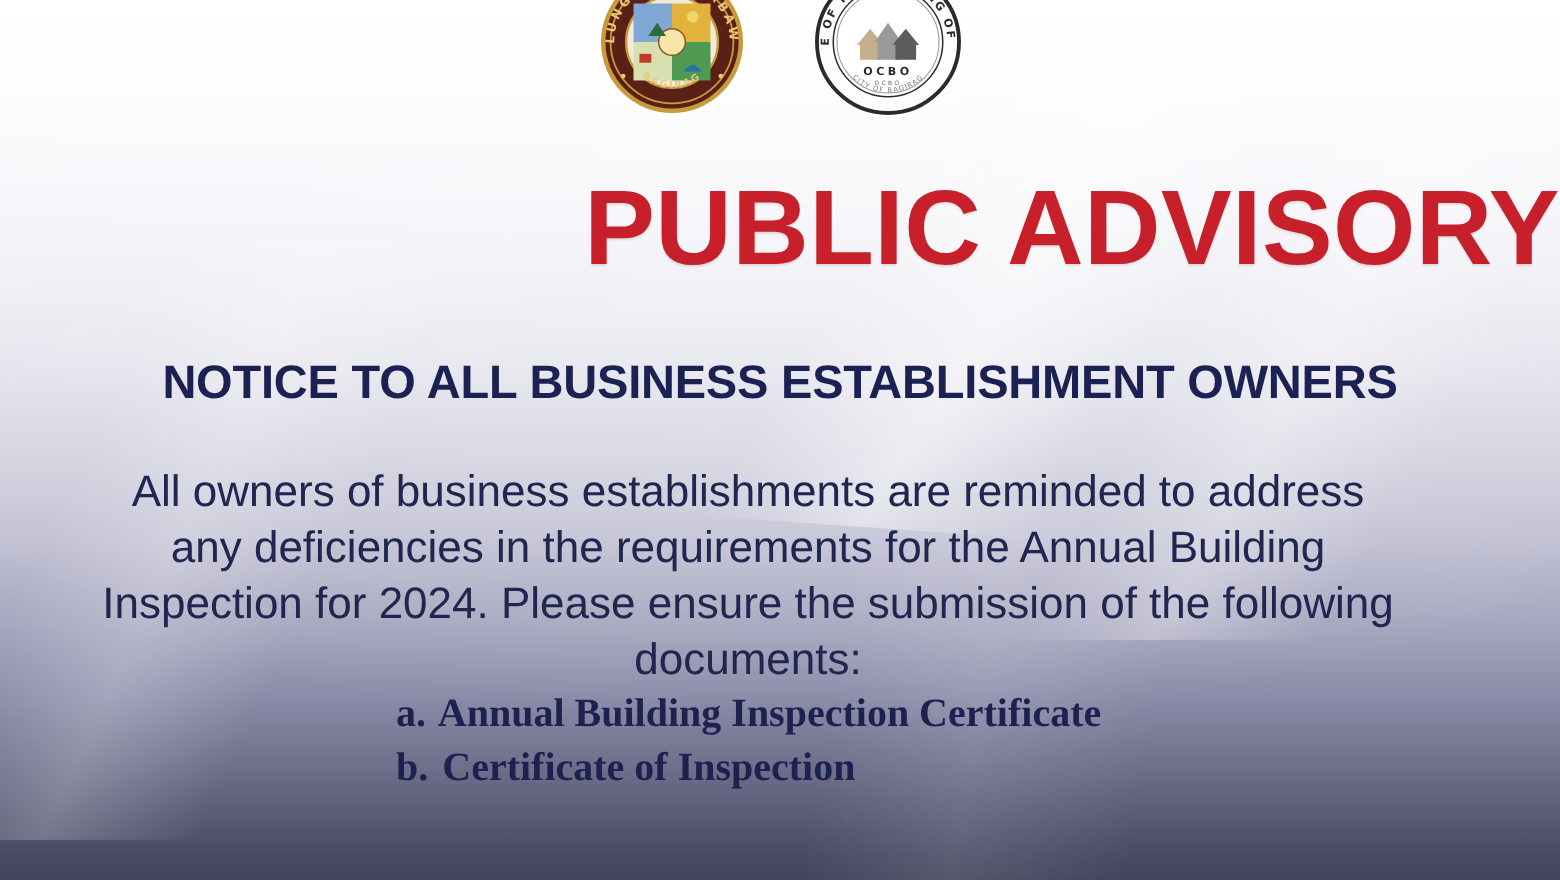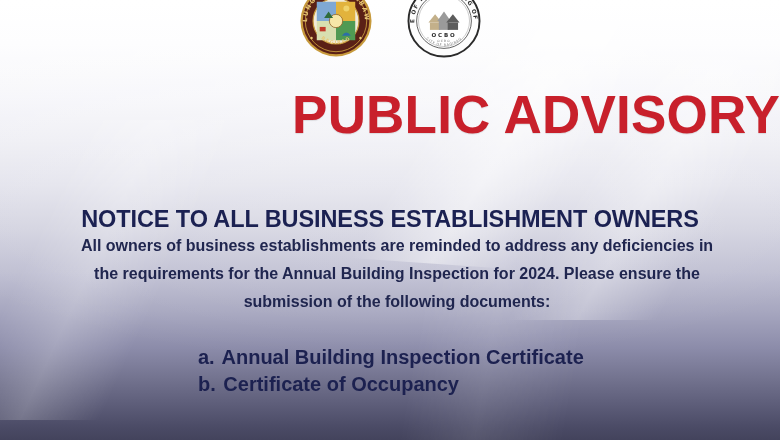--- a/index.html
+++ b/index.html
@@ -106,50 +106,50 @@
     position: absolute;
     top: 180px;
     left: 0; right: 0;
     text-align: center;
     font-size: 23.5px;
     line-height: 1;
     font-weight: 700;
     letter-spacing: -0.1px;
     color: #1b2152;
     z-index: 4;
-    margin-top: 28px;
   }
 
   .body-copy {
     position: absolute;
     top: 232px;
-    left: 69px;
+    left: 46px;
     width: 656px;
     text-align: center;
-    font-size: 16px;
+    font-size: 22px;
     line-height: 28px;
-    font-weight: 700;
+    font-weight: 400;
     color: #20264f;
     z-index: 4;
   }
 
   
   .doc-list {
     position: absolute;
     top: 344px;
     left: 198px;
     z-index: 4;
     list-style: none;
   }
   .doc-item {
     font-size: 20px;
     line-height: 27px;
     font-weight: 700;
     color: #1c2150;
     white-space: nowrap;
+    font-family: Liberation Serif, serif;
   }
   .doc-item .lbl { margin-right: 2px; }
 </style>
 </head>
 <body>
 
 <div class="poster">
 
   <div class="streak streak-a"></div>
   <div class="streak streak-b"></div>
@@ -230,17 +230,17 @@
 
   <div class="body-copy">All owners of business establishments are reminded to address any deficiencies in the requirements for the Annual Building Inspection for 2024. Please ensure the submission of the following documents:</div>
 
   <ul class="doc-list">
     <li class="doc-item">
       <span class="lbl">a.</span>
       <span>Annual Building Inspection Certificate</span>
     </li>
     <li class="doc-item">
       <span class="lbl">b.</span>
-      <span>Certificate of Occupancy</span>
+      <span>Certificate of Inspection</span>
     </li>
   </ul>
 
 </div>
 
 </body></html>

